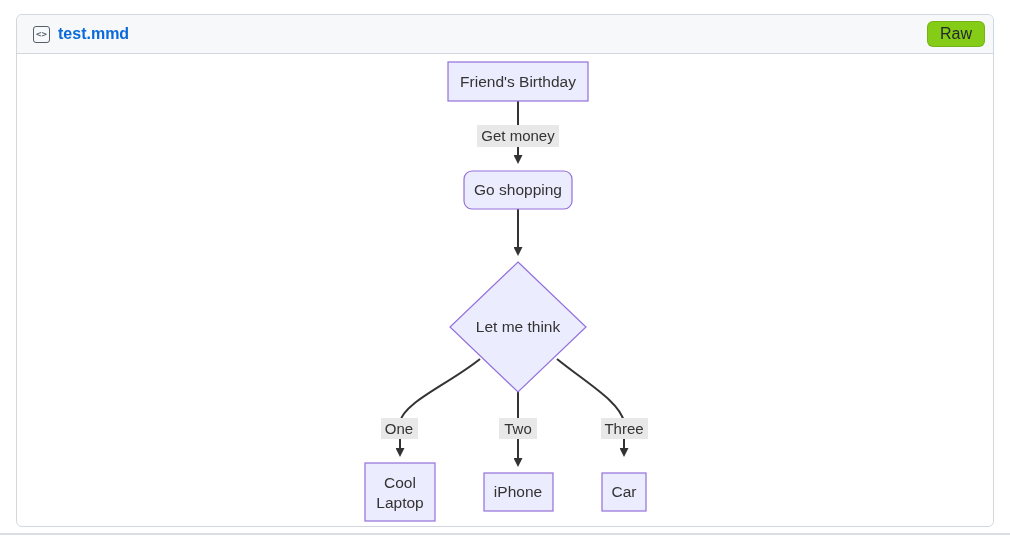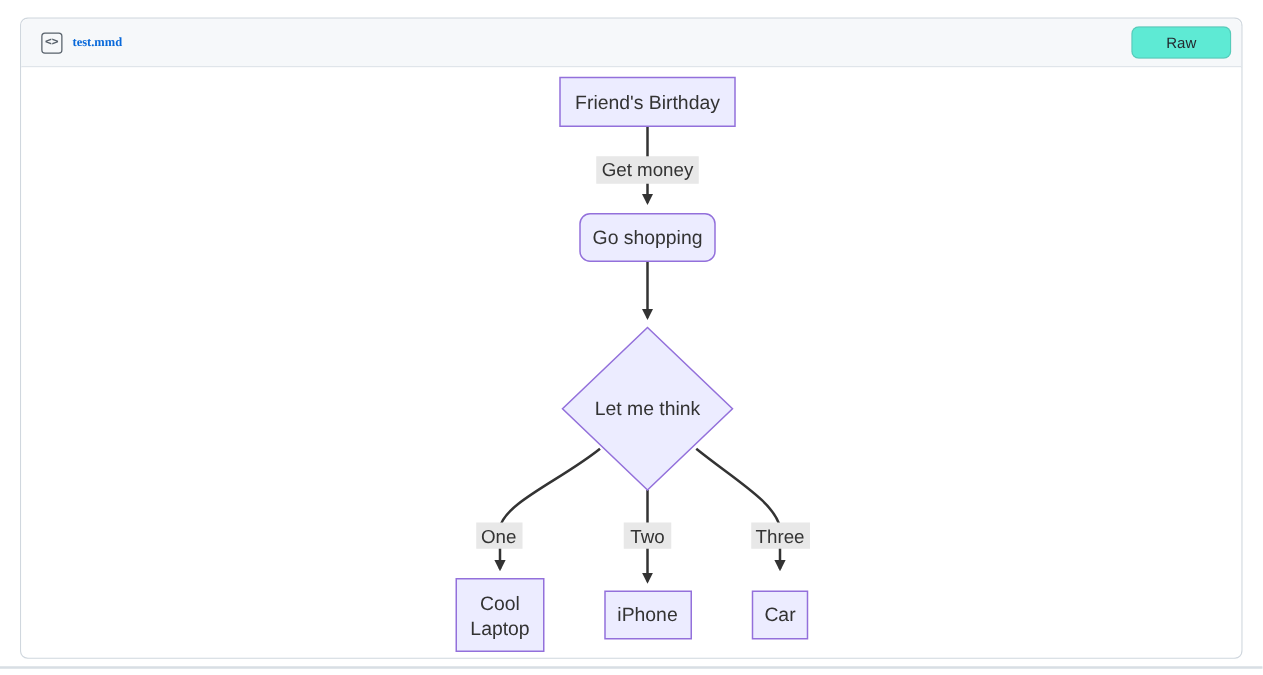--- a/index.html
+++ b/index.html
@@ -39,36 +39,36 @@
     color: #57606a;
     font-family: "DejaVu Sans Mono", monospace;
     font-size: 9px;
     font-weight: bold;
     display: flex;
     align-items: center;
     justify-content: center;
     line-height: 1;
   }
   .file-name {
-    font-family: Liberation Serif, serif;
-    font-size: 10px;
+    font-family: Liberation Sans, sans-serif;
+    font-size: 16px;
     font-weight: bold;
     color: #0969da;
     text-decoration: none;
   }
   .raw-button {
-    background: #5eead4;
+    background: #84cc16;
     border: 1px solid rgba(31,35,40,0.15);
     border-radius: 6px;
     color: #24292f;
     font-family: "Liberation Sans", sans-serif;
-    font-size: 12px;
+    font-size: 16px;
     font-weight: 500;
     line-height: 20px;
-    padding: 2px 27px;
+    padding: 2px 12px;
     cursor: pointer;
   }
   .file-body {
     position: relative;
     width: 976px; height: 472px;
     background: #ffffff;
     border-radius: 0 0 6px 6px;
     overflow: hidden;
   }
   .diagram-svg { position: absolute; left: 0; top: 0; }

